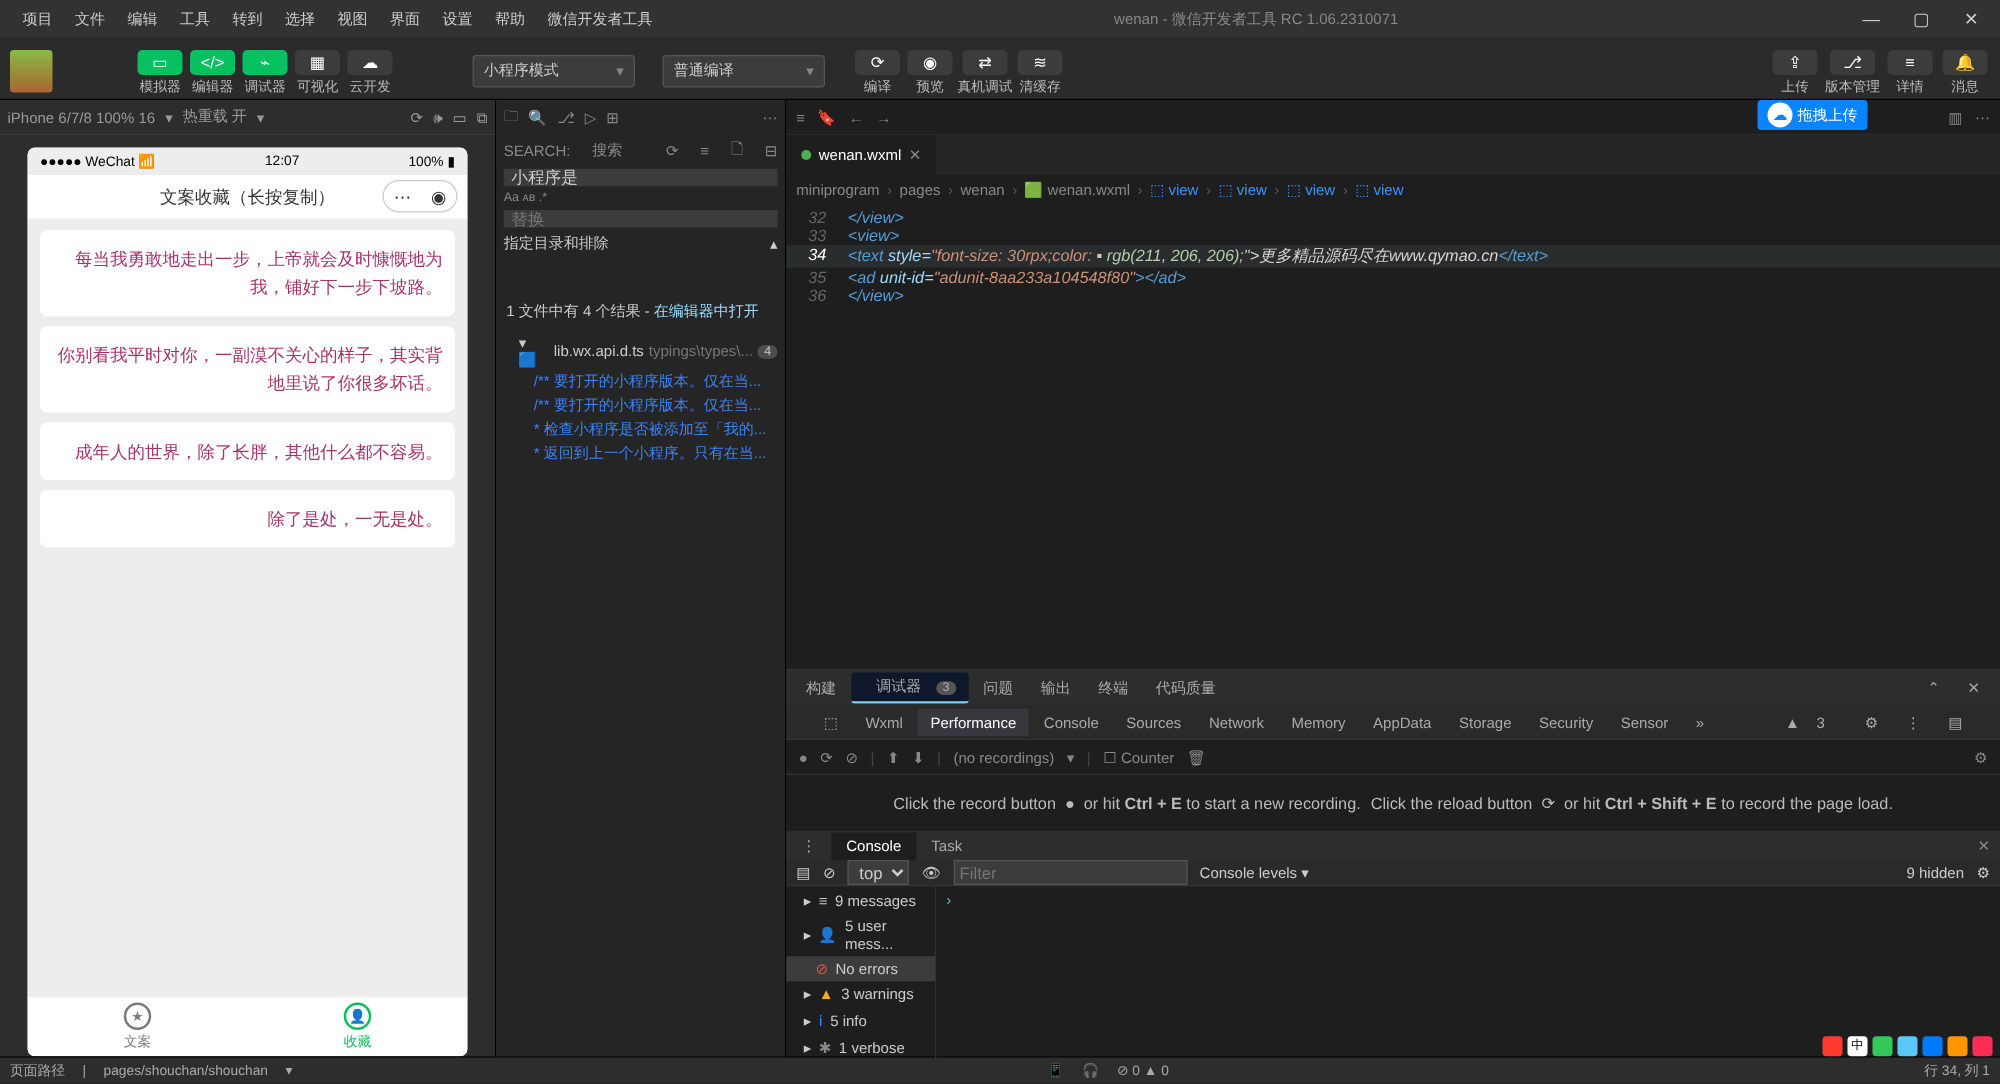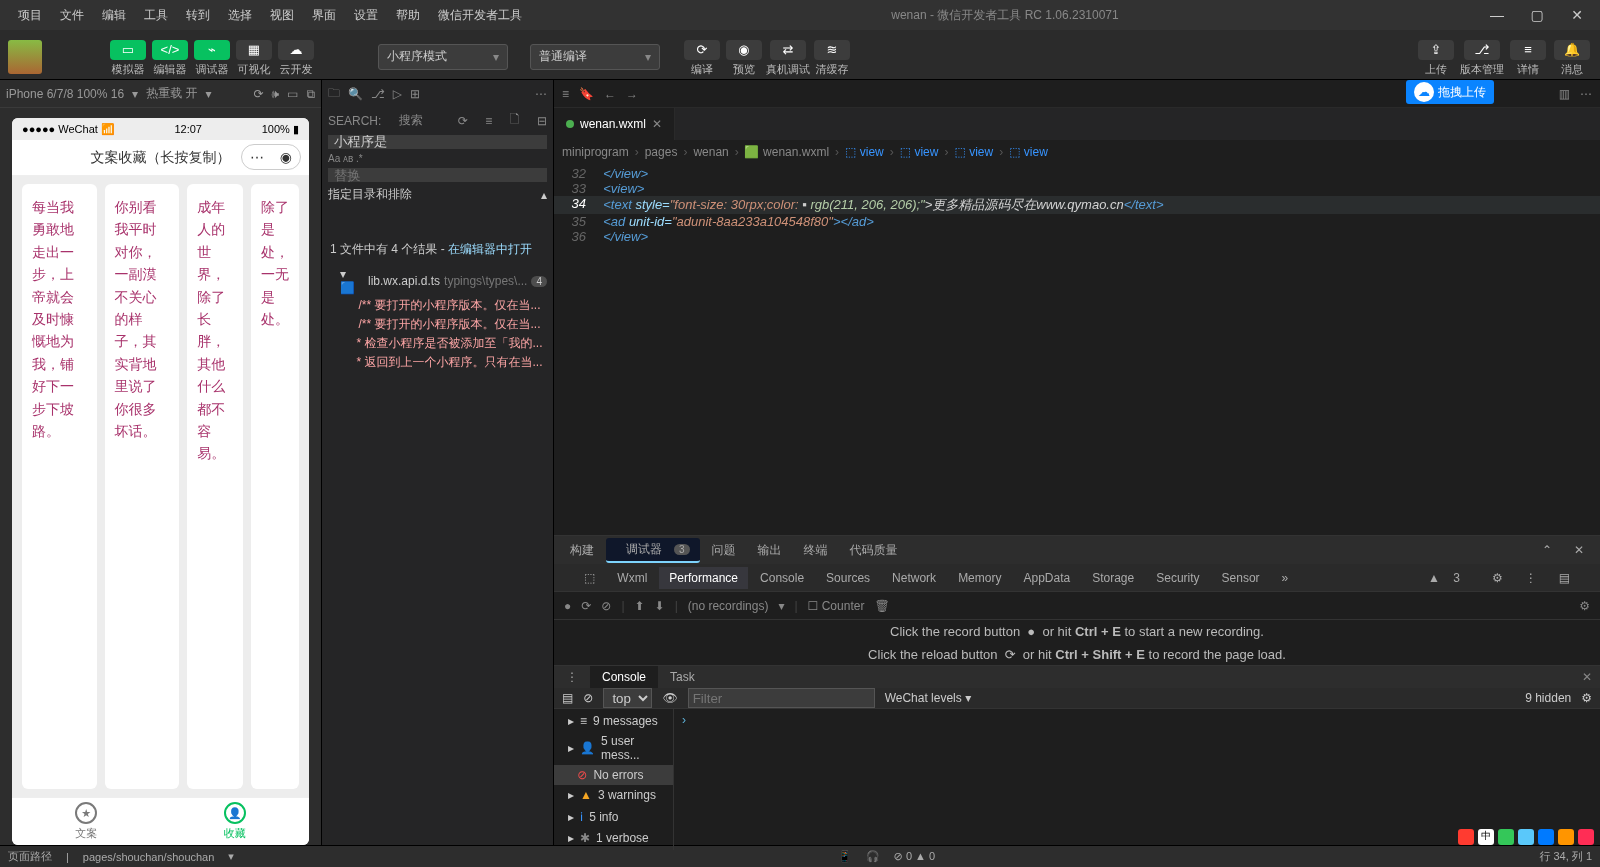--- a/index.html
+++ b/index.html
@@ -13,45 +13,45 @@
 .toolbar { height:50px; background:#2b2b2b; display:flex; align-items:center; padding:4px 8px 0 8px; gap:6px; border-bottom:1px solid #000; }
 .avatar { width:34px; height:34px; background:linear-gradient(#8b4,#a63); border-radius:3px; margin-right:60px; }
 .tb-grp { display:flex; gap:2px; align-items:flex-start; }
 .tb-btn { min-width:40px; height:40px; display:flex; flex-direction:column; align-items:center; justify-content:flex-start; padding-top:3px; color:#bbb; font-size:11px; gap:2px; }
 .tb-btn.green .ico { background:#07c160; }
 .tb-btn .ico { width:36px; height:22px; background:#3c3c3c; border-radius:4px; display:flex; align-items:center; justify-content:center; font-size:13px; color:#fff;}
 .tb-sel { background:#3c3c3c; border:1px solid #555; height:26px; min-width:130px; padding:0 8px; display:flex; align-items:center; justify-content:space-between; border-radius:3px; color:#ccc; }
 .tb-sel::after{content:"▾"; color:#888; margin-left:8px;}
 .tb-right { margin-left:auto; display:flex; gap:4px; }
 .main { display:flex; height:calc(100% - 80px - 22px); }
-.sim-col { width:322px; background:#2d2d2d; display:flex; flex-direction:column; border-right:1px solid #000;}
+.sim-col { width:397px; background:#2d2d2d; display:flex; flex-direction:column; border-right:1px solid #000;text-align:right;}
 .sim-hdr { height:28px; display:flex; align-items:center; padding:0 6px; gap:8px; color:#999; border-bottom:1px solid #3a3a3a;}
 .sim-hdr .sp{flex:1;}
 .phone { flex:1; display:flex; justify-content:center; padding:10px 12px 0 12px; overflow:hidden;}
 .device { width:352px; background:#ededed; border-radius:6px; display:flex; flex-direction:column; overflow:hidden;}
 .statusbar { height:22px; background:#ededed; display:flex; align-items:center; justify-content:space-between; padding:0 10px; font-size:11px; color:#000;}
 .navbar { height:36px; background:#fff; display:flex; align-items:center; justify-content:center; position:relative; color:#333; font-size:14px; border-bottom:1px solid #eee;}
 .capsule{ position:absolute; right:8px; top:4px; width:60px; height:26px; border:1px solid #ccc; border-radius:14px; display:flex; align-items:center; justify-content:space-around; background:rgba(255,255,255,.9);}
 .capsule span{font-size:14px;}
-.cards { flex:1; overflow:auto; padding:8px 10px; background:#ededed; display:flex; flex-direction:row; gap:8px;}
+.cards { flex:1; overflow:auto; padding:8px 10px; background:#ededed; display:flex; flex-direction:column; gap:8px;}
 .card { background:#fff; border-radius:6px; padding:12px 10px; color:#a8326b; font-size:14px; line-height:1.6;}
 .tabbar{height:48px; background:#fff; display:flex; border-top:1px solid #eee;}
 .tabbar .tab{flex:1; display:flex; flex-direction:column; align-items:center; justify-content:center; gap:2px; font-size:11px; color:#7a7a7a;}
 .tabbar .tab.active{color:#07c160;}
 .tabbar .tab .tico{width:22px;height:22px;border:2px solid currentColor;border-radius:50%; display:flex; align-items:center; justify-content:center;}
 .search-col{ width:232px; background:#252526; display:flex; flex-direction:column; border-right:1px solid #000;}
 .sc-top{height:28px;display:flex;align-items:center;gap:8px;padding:0 6px;color:#888;}
 .sc-top .sp{flex:1;}
 .sc-input{background:#3c3c3c;border:0;color:#ccc;height:14px;padding:0 6px;margin:2px 6px; width:calc(100% - 12px);}
 .sc-row{display:flex;align-items:center;justify-content:space-between;padding:2px 6px;color:#888;}
 .sc-note{color:#9cdcfe;}
 .sc-tree{font-size:12px;color:#ccc;padding:4px 0;}
 .sc-tree .file{display:flex;align-items:center;gap:4px;padding:1px 6px 1px 18px;}
 .sc-tree .file .badge{background:#4d4d4d;border-radius:8px;padding:0 5px;font-size:10px;margin-left:auto;}
-.sc-tree .ln{padding:1px 6px 1px 30px;color:#fca5a5;white-space:nowrap;overflow:hidden;text-overflow:ellipsis;text-align:center;}
+.sc-tree .ln{padding:1px 6px 1px 30px;color:#3b82f6;white-space:nowrap;overflow:hidden;text-overflow:ellipsis;}
 .code-col{ flex:1; display:flex; flex-direction:column; background:#1e1e1e; min-width:0;}
 .ed-actions{height:28px;display:flex;align-items:center;gap:10px;padding:0 8px;color:#888;border-bottom:1px solid #2a2a2a;}
 .ed-tabs{height:32px;display:flex;align-items:center;background:#252526;}
 .ed-tab{height:100%;display:flex;align-items:center;gap:6px;padding:0 12px;background:#1e1e1e;border-right:1px solid #2a2a2a;color:#fff;font-size:12px;}
 .ed-tab .dot{width:8px;height:8px;border-radius:50%;background:#4caf50;}
 .ed-tab .cls{color:#888;}
 .breadcrumb{height:24px;display:flex;align-items:center;gap:6px;padding:0 8px;color:#888;font-size:12px;}
 .breadcrumb .sep{color:#555;}
 .breadcrumb .module{color:#3794ff;}
 .editor{flex:1;background:#1e1e1e;font-family:Consolas,monospace;font-size:13px;padding:2px 0;overflow:hidden;position:relative;}
@@ -64,21 +64,21 @@
 .dt-outer-tabs span{padding:3px 10px;color:#aaa;border-radius:3px;font-size:12px;}
 .dt-outer-tabs span.active{background:#0f172a;color:#fff;border-bottom:2px solid #7dd3fc;}
 .dt-outer-tabs .num{background:#555;border-radius:8px;padding:0 5px;font-size:10px;margin-left:2px;}
 .dt-outer-tabs .sp{flex:1;}
 .dt-tabs{height:28px;display:flex;align-items:center;background:#2a2a2a;gap:2px;padding:0 20px;border-bottom:1px solid #333;}
 .dt-tabs span{padding:4px 10px;color:#aaa;font-size:12px;}
 .dt-tabs span.active{background:#37373d;color:#fff;}
 .dt-tabs .sp{flex:1;}
 .warn{color:#f5a623;}
 .dt-toolbar{height:28px;display:flex;align-items:center;gap:10px;padding:0 10px;color:#888;border-bottom:1px solid #333;}
-.perf-body{flex:1;display:flex;flex-direction:column;align-items:center;justify-content:center;gap:8px;color:#bbb;font-size:13px;}
+.perf-body{flex:1;display:flex;flex-direction:row;align-items:center;justify-content:center;gap:8px;color:#bbb;font-size:13px;}
 .dt-split{height:180px;display:flex;border-top:1px solid #333;}
 .console-panel{flex:1;display:flex;flex-direction:column;}
 .c-tabs{height:28px;display:flex;align-items:center;background:#2d2d2d;}
 .c-tabs span{padding:4px 12px;color:#aaa;font-size:12px;}
 .c-tabs span.active{background:#1e1e1e;color:#fff;}
 .c-tabs .sp{flex:1;}
 .c-tabs .cls{padding:0 8px;color:#888;}
 .c-filter{height:28px;display:flex;align-items:center;gap:10px;padding:0 8px;border-bottom:1px solid #333;background:#2a2a2a;}
 .c-filter select, .c-filter input{background:#3c3c3c;border:1px solid #555;color:#ccc;height:20px;padding:0 4px;}
 .c-body{flex:1;display:flex;}
@@ -378,21 +378,21 @@
             <span>Task</span>
             <span class="sp"></span>
             <span class="cls">✕</span>
           </div>
           <div class="c-filter">
             <span>▤</span>
             <span>⊘</span>
             <select><option>top</option></select>
             <span>👁</span>
             <input style="flex: 0 0 170px;" placeholder="Filter">
-            <span><span>WeChat levels</span> ▾</span>
+            <span><span>Console levels</span> ▾</span>
             <span class="sp" style="flex:1"></span>
             <span>9 hidden</span>
             <span>⚙</span>
           </div>
           <div class="c-body">
             <div class="c-side">
               <div class="row">▸ <span>≡</span> <span>9 messages</span></div>
               <div class="row">▸ <span>👤</span> <span>5 user mess...</span></div>
               <div class="row selected">&nbsp; <span style="color:#f14c4c">⊘</span> <span>No errors</span></div>
               <div class="row">▸ <span style="color:#f5a623">▲</span> <span>3 warnings</span></div>

